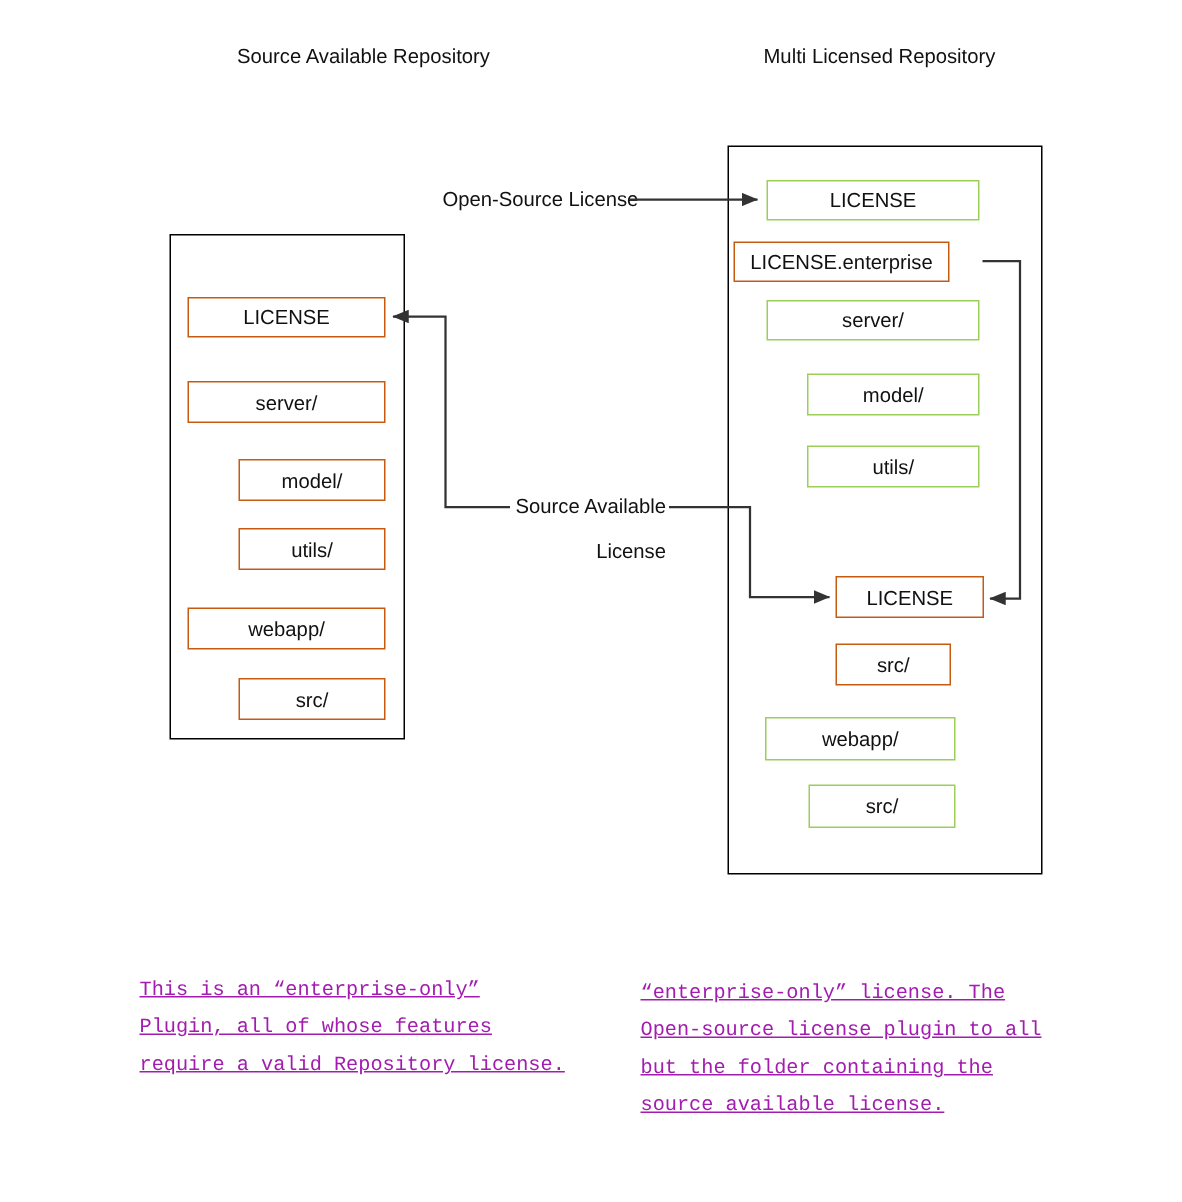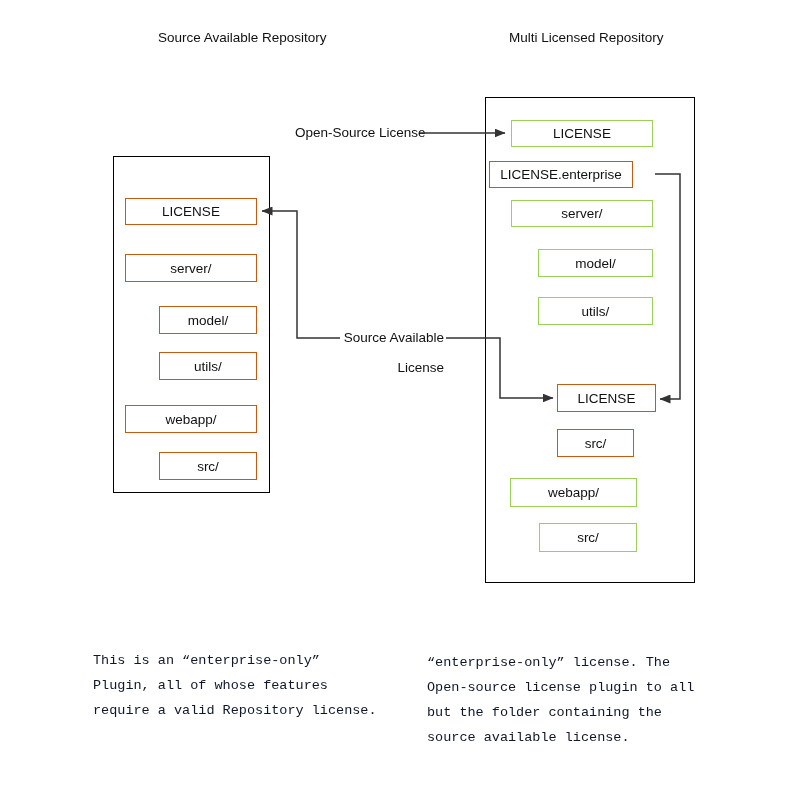--- a/index.html
+++ b/index.html
@@ -40,21 +40,22 @@
     font-size:13.5px;
     color:#111;
     white-space:nowrap;
   }
   .conn-label.centered{text-align:right;}
   .conn-label .line{display:block;line-height:30px;height:30px;}
   .note{
     position:absolute;
     font-family:"Liberation Mono","DejaVu Sans Mono",monospace;
     font-size:13.5px;
-    color:#0f172a;
+    color:#a21caf;
+    text-decoration:underline;
   }
   .note .nline{display:block;line-height:25px;white-space:pre;}
   svg.overlay{
     position:absolute;left:0;top:0;
     pointer-events:none;
   }
 </style>
 </head>
 <body>
 

